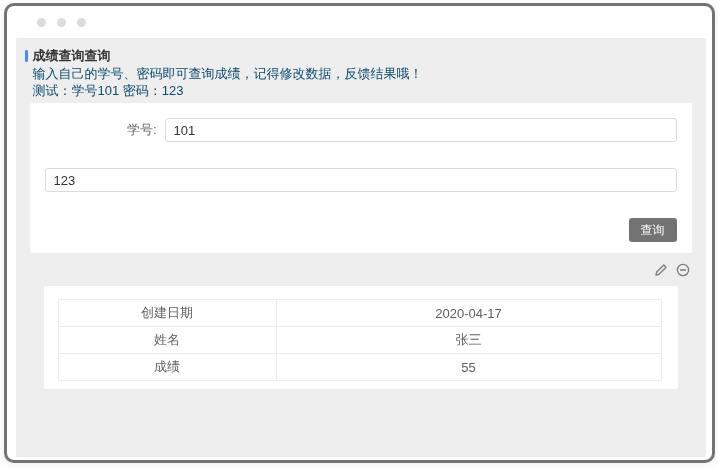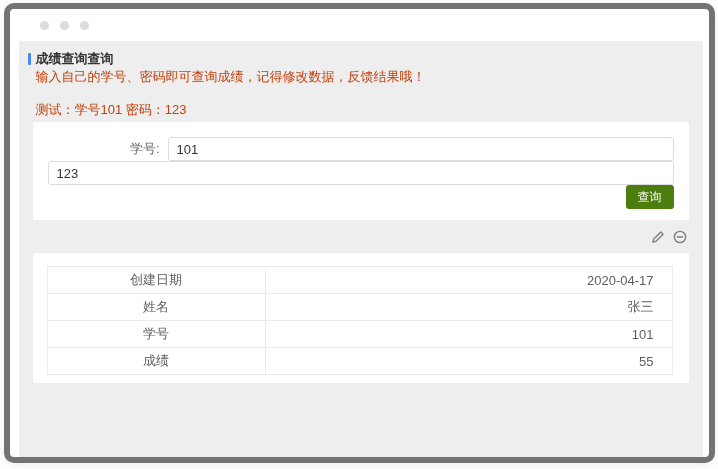--- a/index.html
+++ b/index.html
@@ -8,21 +8,21 @@
     width: 718px; height: 469px;
     background: #ffffff;
     font-family: "Liberation Sans", sans-serif;
     overflow: hidden;
   }
   .window {
     position: relative;
     margin: 3px auto 0;
     width: 711px; height: 460px;
     background: #ffffff;
-    border: 6px solid #737373;
+    border: 3px solid #737373;
     border-radius: 10px;
     box-shadow: 0 2px 10px rgba(0,0,0,0.07);
     overflow: hidden;
   }
   .titlebar {
     height: 32px;
     display: flex; align-items: center;
     padding-left: 30px;
   }
   .dot {
@@ -40,71 +40,71 @@
   .intro-title {
     display: flex; align-items: center;
     font-size: 13px; font-weight: bold; color: #333333; line-height: 15px;
   }
   .accent-bar {
     width: 3px; height: 12px; border-radius: 1px;
     background: #4a8bf7; margin-right: 5px;
   }
   .intro-desc, .intro-hint {
     margin: 3px 0 0 8px;
-    font-size: 13px; color: #c2410c; line-height: 15px;
+    font-size: 13px; color: #0c4a6e; line-height: 15px;
   }
-  .intro-hint { margin-top: 18px; }
+  .intro-hint { margin-top: 2px; }
   .form-card {
     margin: 5px 14px 0;
     background: #ffffff; border-radius: 2px;
     padding: 15px 15px 11px;
   }
-  .form-row { display: flex; margin-bottom: 0; }
+  .form-row { display: flex; margin-bottom: 26px; }
   .form-label {
     width: 120px; text-align: right; padding-right: 8px;
     font-size: 13px; color: #666666; line-height: 24px;
   }
   .text-input {
     flex: 1; height: 24px;
     border: 1px solid #dcdcdc; border-radius: 3px;
     padding: 0 8px; font-size: 13px; color: #333333;
     outline: none; background: #ffffff;
     font-family: "Liberation Sans", sans-serif;
   }
   .form-actions { display: flex; justify-content: flex-end; }
   .query-button {
     width: 48px; height: 24px;
-    background: #4d7c0f; color: #ffffff;
+    background: #737373; color: #ffffff;
     border: none; border-radius: 3px;
     font-size: 12px; cursor: pointer;
     font-family: "Liberation Sans", sans-serif;
   }
   .toolbar {
     height: 33px;
     display: flex; align-items: center; justify-content: flex-end;
     padding-right: 16px; gap: 8px;
   }
   .icon-btn {
     width: 14px; height: 14px;
     display: flex; align-items: center; justify-content: center;
     cursor: pointer;
   }
   .result-card {
-    margin: 0 14px;
+    margin: 0 28px;
     background: #ffffff; border-radius: 2px;
     padding: 13px 16px 8px 14px;
   }
   .result-table { width: 100%; border-collapse: collapse; }
   .result-table td {
     border: 1px solid #ececec;
     height: 27px;
     font-size: 13px; color: #5e5e5e;
   }
   .result-table td.k { width: 218px; text-align: center; }
-  .result-table td.v { padding: 0 18px; text-align: right; }
+  .result-table td.v { padding: 0 18px; text-align: center; }
 </style>
 </head>
 <body>
 
 <div class="window">
 
   <div class="titlebar">
     <span class="dot"></span>
     <span class="dot"></span>
     <span class="dot"></span>
@@ -153,24 +153,20 @@
         <tbody>
           <tr>
             <td class="k">创建日期</td>
             <td class="v">2020-04-17</td>
           </tr>
           <tr>
             <td class="k">姓名</td>
             <td class="v">张三</td>
           </tr>
           <tr>
-            <td class="k">学号</td>
-            <td class="v">101</td>
-          </tr>
-          <tr>
             <td class="k">成绩</td>
             <td class="v">55</td>
           </tr>
         </tbody>
       </table>
     </div>
 
   </div>
 </div>
 

